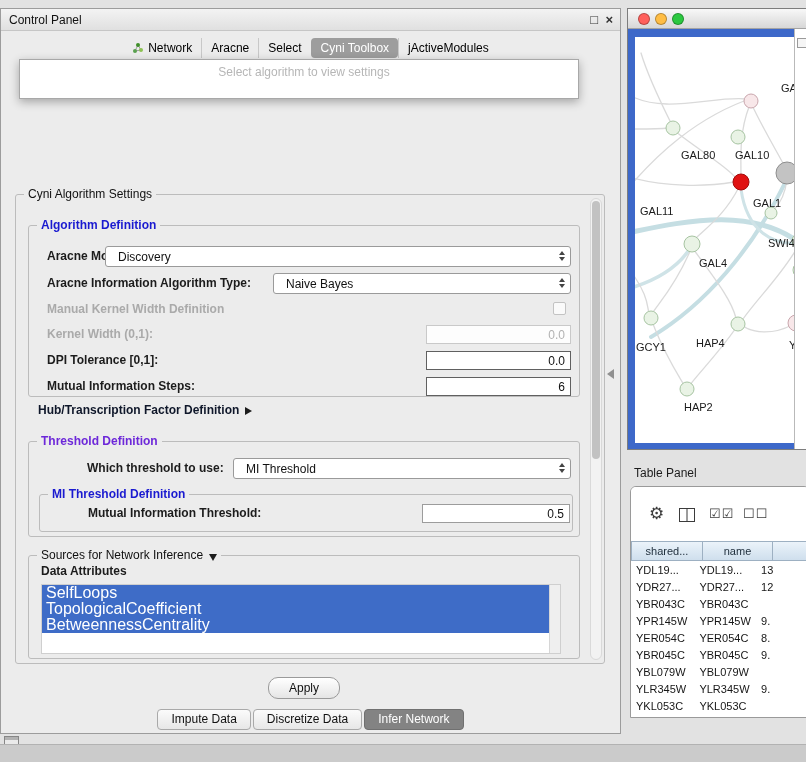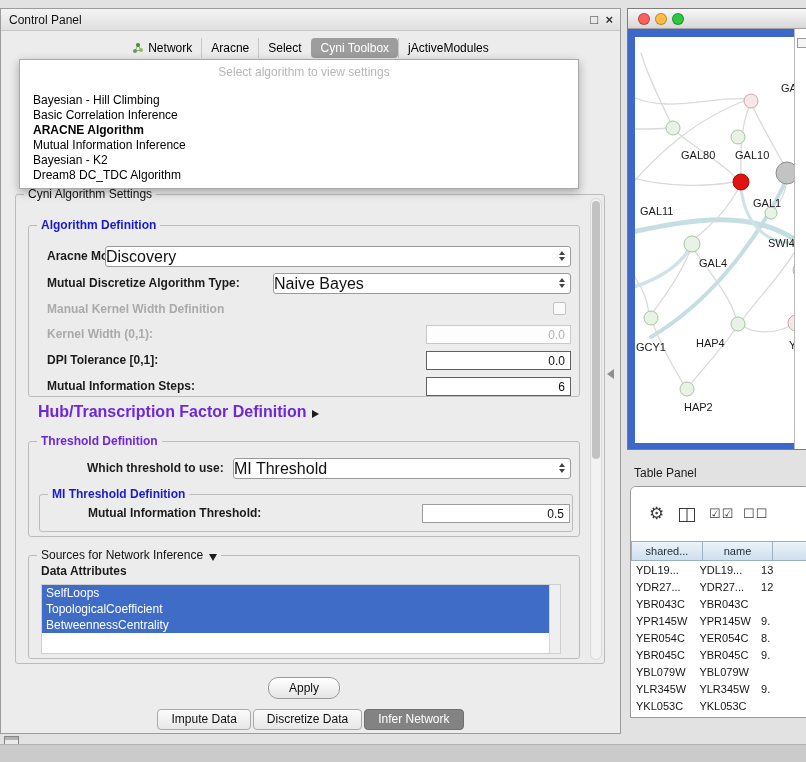--- a/index.html
+++ b/index.html
@@ -35,40 +35,40 @@
 
   #settings-group{left:14px;top:185px;width:590px;height:470px;}
   #algo-box{left:12px;top:30px;width:552px;height:172px;}
   #threshold-box{left:12px;top:246px;width:552px;height:96px;}
   #mi-inner-box{left:10px;top:52px;width:534px;height:38px;}
   #sources-box{left:12px;top:360px;width:552px;height:104px;}
 
   .blabel{position:absolute;font-size:12px;font-weight:bold;color:#1c1c1c;white-space:nowrap;}
   .blabel.gray{color:#aaaaaa;}
 
-  .combo{position:absolute;height:21px;background:#fff;border:1px solid #9a9a9a;border-radius:3px;display:flex;align-items:center;padding-left:0;font-size:16px;}
+  .combo{position:absolute;height:21px;background:#fff;border:1px solid #9a9a9a;border-radius:3px;display:flex;align-items:center;padding-left:12px;font-size:12px;}
   .combo-val{flex:1;}
   .combo-arrows{position:absolute;right:5px;top:4px;display:flex;flex-direction:column;gap:2px;}
   .ar-up{width:0;height:0;border-left:3.5px solid transparent;border-right:3.5px solid transparent;border-bottom:4px solid #444;display:block;}
   .ar-dn{width:0;height:0;border-left:3.5px solid transparent;border-right:3.5px solid transparent;border-top:4px solid #444;display:block;}
 
   .tfield{position:absolute;height:19px;background:#fff;border:1px solid #606060;font-size:12px;text-align:right;padding:0 5px;font-family:"Liberation Sans",sans-serif;color:#111;}
   .tfield.soft{border-color:#9c9c9c;}
   .tfield.disabled{border-color:#c9c9c9;color:#b2b2b2;background:#fdfdfd;}
   .checkbox{position:absolute;width:13px;height:13px;border:1px solid #c3c3c3;background:#fafafa;border-radius:2px;}
 
   .tri-right{display:inline-block;width:0;height:0;border-top:4.5px solid transparent;border-bottom:4.5px solid transparent;border-left:7px solid #1c1c1c;margin-left:6px;vertical-align:-1px;}
   .tri-down{display:inline-block;width:0;height:0;border-left:4.5px solid transparent;border-right:4.5px solid transparent;border-top:7px solid #1c1c1c;margin-left:6px;vertical-align:-2px;}
 
-  #hub-row{position:absolute;left:22px;top:208px;font-weight:bold;font-size:16px;color:#6d28d9;}
+  #hub-row{position:absolute;left:22px;top:208px;font-weight:bold;font-size:12px;color:#0f172a;}
 
   
   #attr-label{left:12px;top:8px;}
   #attr-list{position:absolute;left:12px;top:28px;width:520px;height:70px;background:#fff;border:1px solid #cfcfcf;overflow:hidden;}
-  .attr-item{height:16px;line-height:16px;font-size:12px;color:#fff;background:#3e6cc7;padding-left:4px;margin-right:11px;}
+  .attr-item{height:16px;line-height:16px;font-size:16px;color:#fff;background:#3e6cc7;padding-left:4px;margin-right:11px;}
   #attr-scroll{position:absolute;right:0;top:0;bottom:0;width:11px;background:#efefef;border-left:1px solid #d6d6d6;}
 
   
   .vscroll{position:absolute;right:2px;top:3px;bottom:3px;width:12px;background:#f2f2f2;border:1px solid #d9d9d9;border-radius:6px;}
   .vscroll .thumb{position:absolute;left:1px;right:1px;top:2px;height:56%;background:#c2c2c2;border-radius:5px;}
 
   #apply-btn{position:absolute;left:267px;top:668px;width:72px;height:22px;border:1px solid #9a9a9a;border-radius:10px;background:linear-gradient(#ffffff,#e5e5e5);font-size:12px;font-family:"Liberation Sans",sans-serif;color:#111;}
 
   #bottom-tabs{position:absolute;left:0;right:0;top:699px;height:22px;display:flex;justify-content:center;align-items:center;}
   .btab{height:21px;line-height:19px;padding:0 13px;font-size:12px;background:linear-gradient(#fbfbfb,#e7e7e7);border:1px solid #a9a9a9;border-radius:4px;margin:0 1px;color:#111;}
@@ -140,46 +140,38 @@
         <div class="tab selected">
           <span>Cyni Toolbox</span>
         </div>
         <div class="tab">
           <span>jActiveModules</span>
         </div>
       </div>
 
     <div id="algo-menu">
       <div class="menu-prompt">Select algorithm to view settings</div>
-      <div id="algo-menu-items">
-          <div class="menu-item">Bayesian - Hill Climbing</div>
-          <div class="menu-item">Basic Correlation Inference</div>
-          <div class="menu-item current">ARACNE Algorithm</div>
-          <div class="menu-item">Mutual Information Inference</div>
-          <div class="menu-item">Bayesian - K2</div>
-          <div class="menu-item">Dream8 DC_TDC Algorithm</div>
-        </div>
     </div>
 
     <div id="settings-group" class="groupbox">
       <span class="legend plain">Cyni Algorithm Settings</span>
 
       <div id="algo-box" class="groupbox">
         <span class="legend blue">Algorithm Definition</span>
 
         <span class="blabel" style="left:18px;top:23px;">Aracne Mode:</span>
         <div class="combo" style="left:76px;top:20px;width:466px;">
           <span class="combo-val">Discovery</span>
           <span class="combo-arrows">
               <i class="ar-up"></i>
               <i class="ar-dn"></i>
             </span>
         </div>
 
-        <span class="blabel" style="left:18px;top:50px;">Mutual Discretize Algorithm Type:</span>
+        <span class="blabel" style="left:18px;top:50px;">Aracne Information Algorithm Type:</span>
         <div class="combo" style="left:244px;top:47px;width:298px;">
           <span class="combo-val">Naive Bayes</span>
           <span class="combo-arrows">
               <i class="ar-up"></i>
               <i class="ar-dn"></i>
             </span>
         </div>
 
         <span class="blabel gray" style="left:18px;top:76px;">Manual Kernel Width Definition</span>
         <div class="checkbox" style="left:524px;top:76px;"></div>

